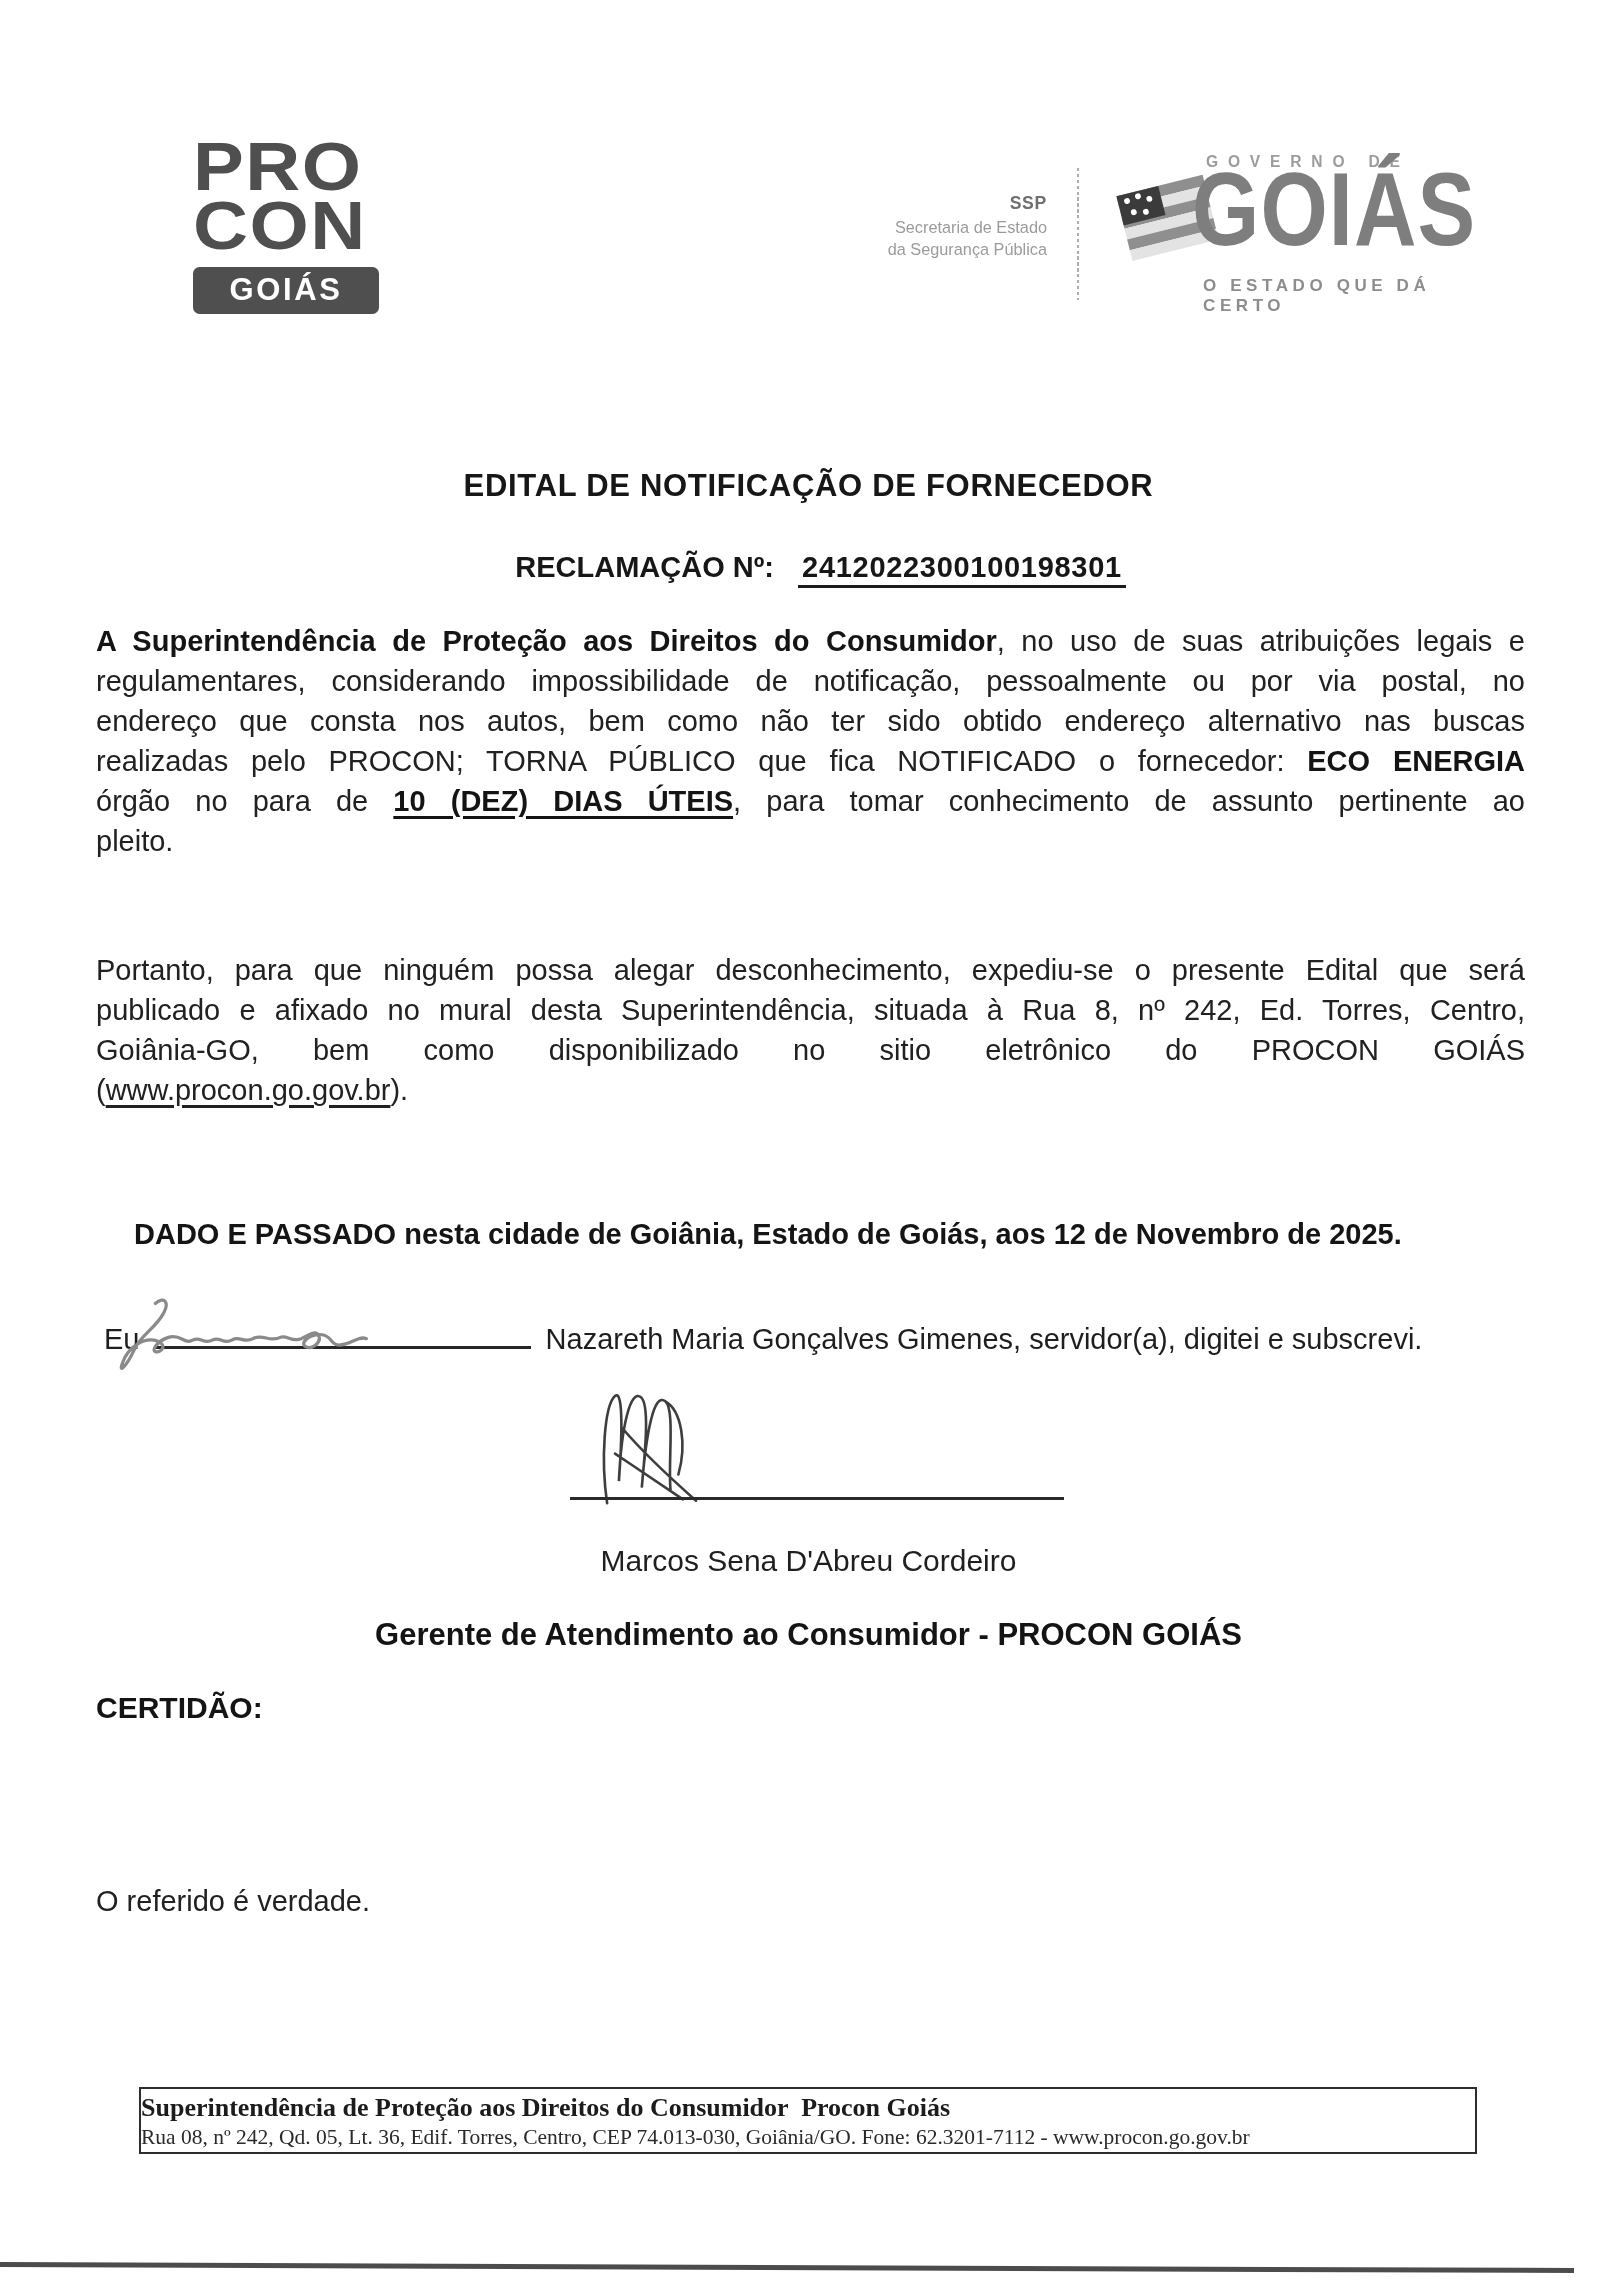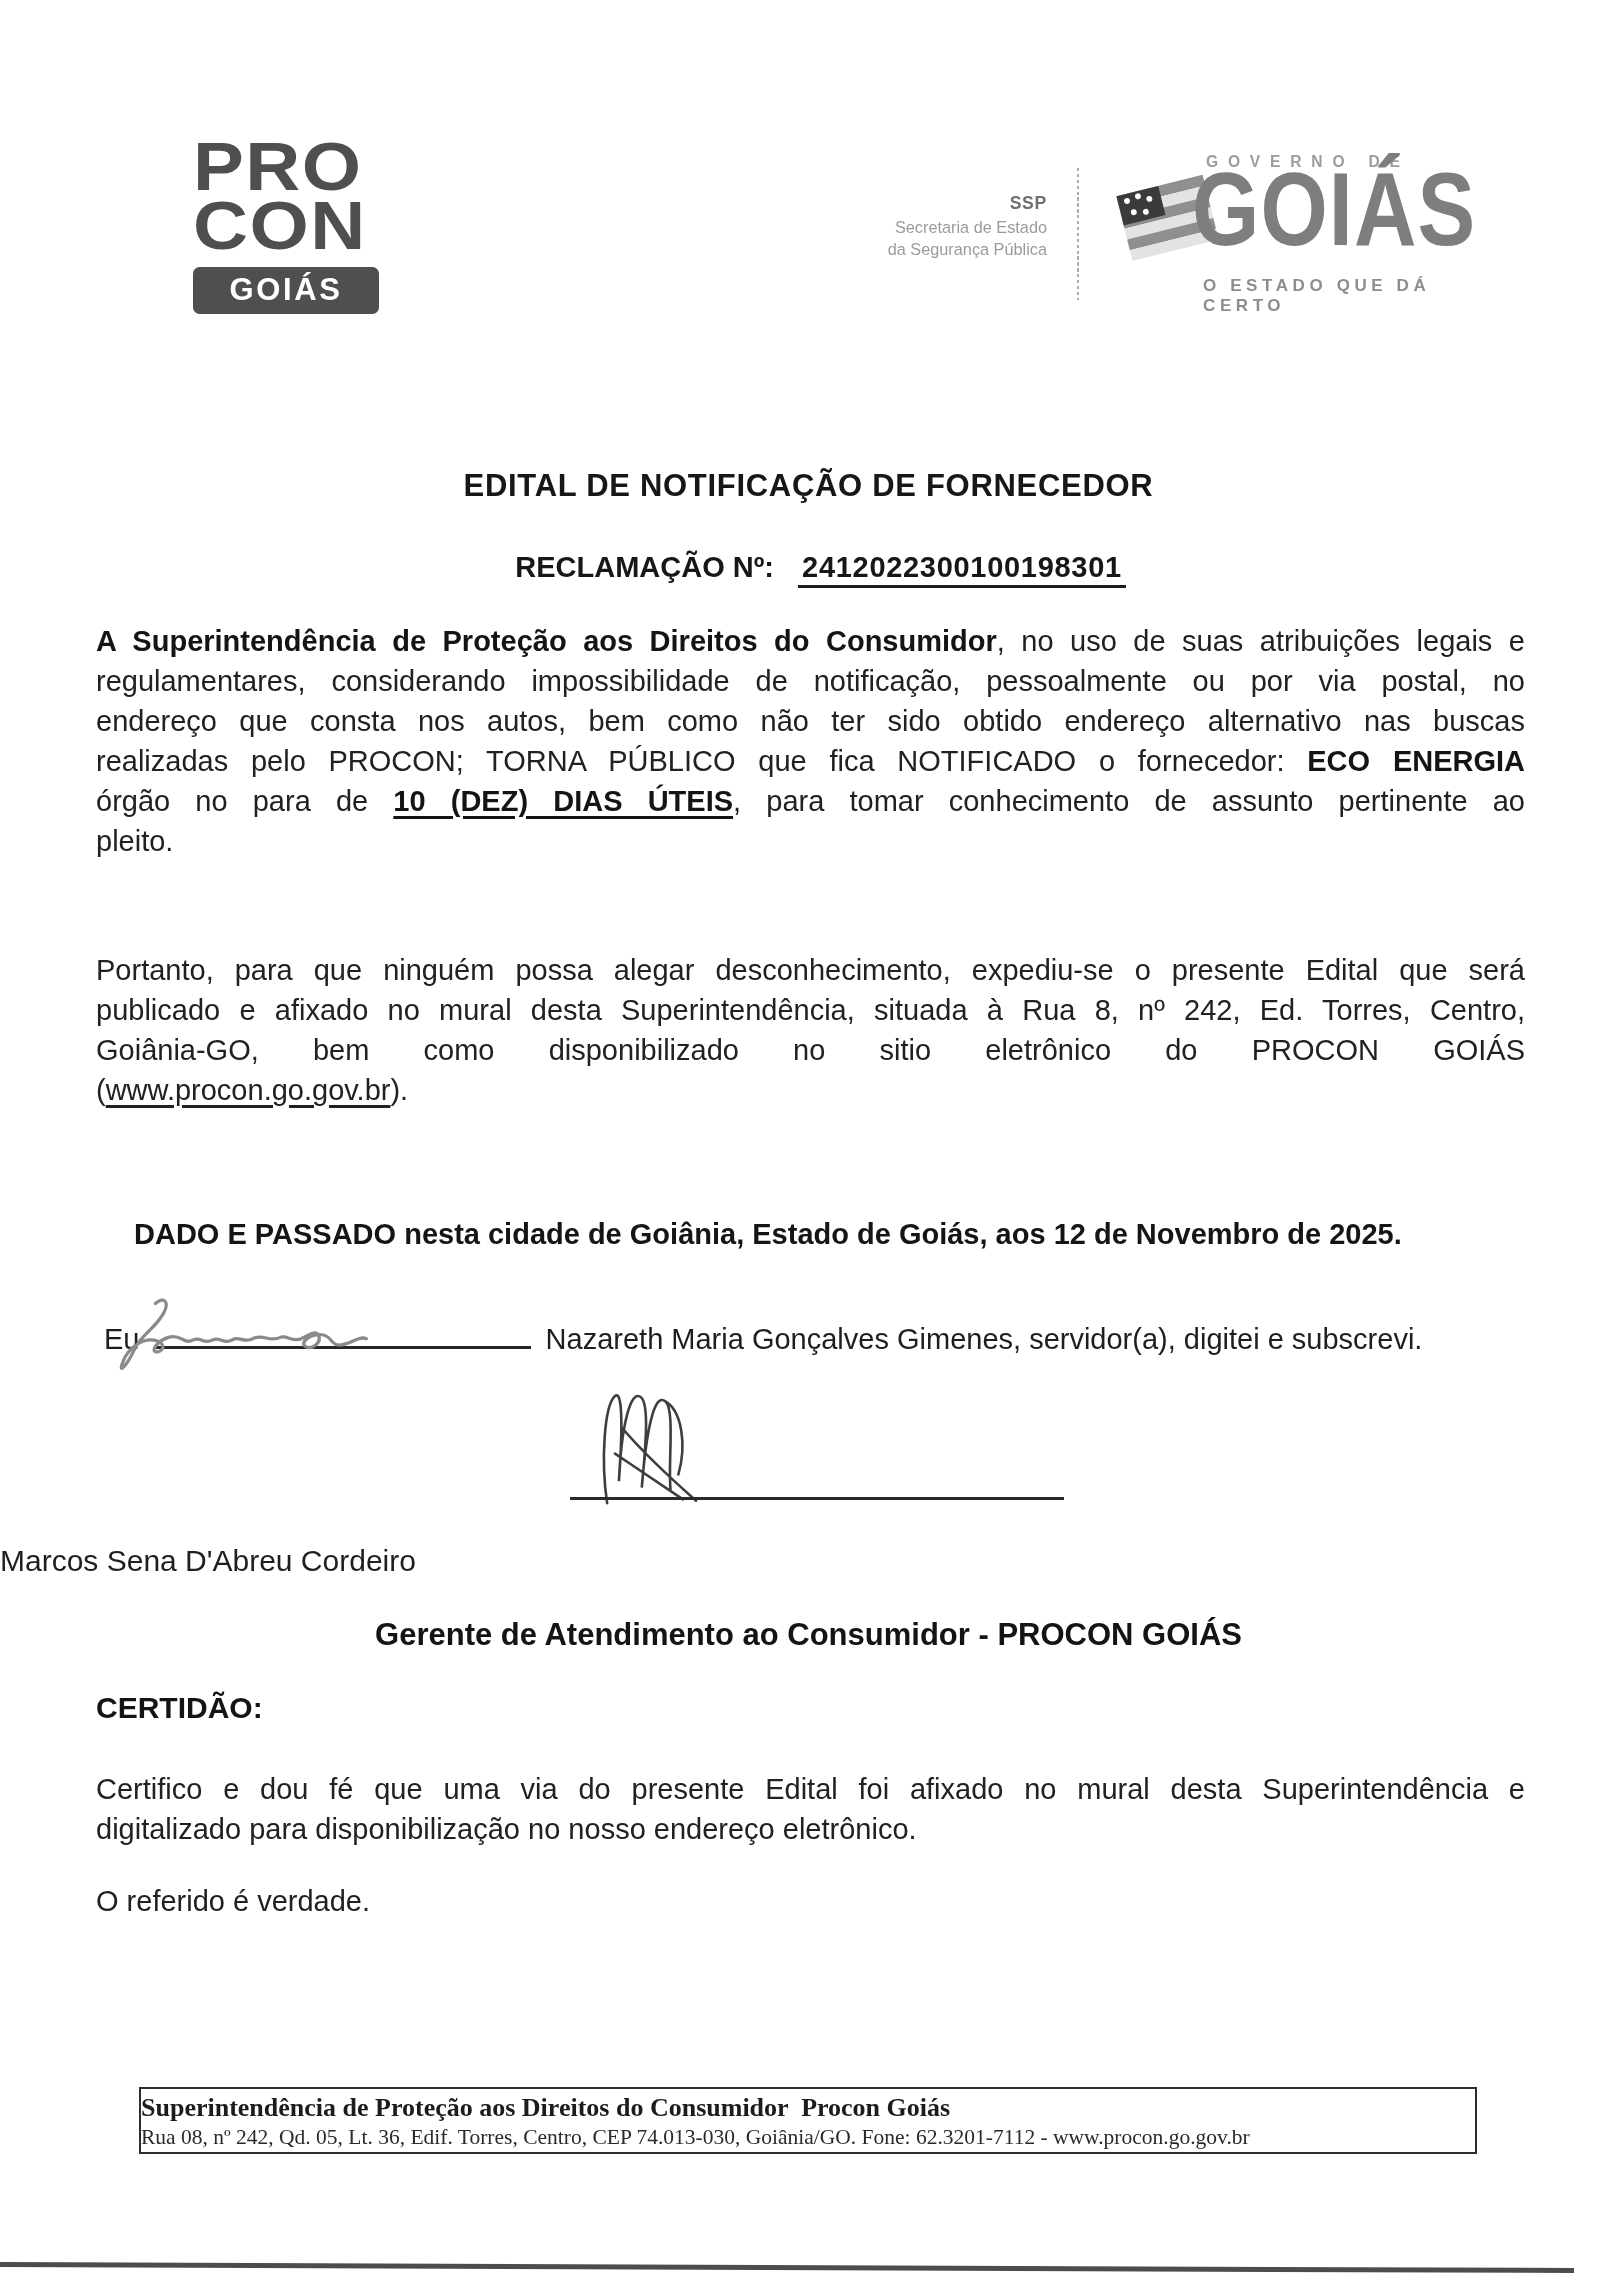--- a/index.html
+++ b/index.html
@@ -51,21 +51,21 @@
 
   .euline{position:absolute;left:104px;top:1321px;width:1460px;font-size:29px;line-height:37px;
           white-space:nowrap;}
   .eu-underline{display:inline-block;width:377px;height:6.5px;border-bottom:3.3px solid #262626;
                 position:relative;margin:0 6.5px;}
   svg.naz{position:absolute;left:-39px;top:-51px;}
 
   
   .sig-rule{position:absolute;left:570px;top:1497px;width:494px;height:3.3px;background:#2a2a2a;}
   svg.marcos{position:absolute;left:581px;top:1383px;}
-  .sig-name{position:absolute;left:0;top:1544px;width:100%;
+  .sig-name{position:absolute;left:0;top:1544px;width:100%;text-align:center;
             font-size:30px;color:#1f1f1f;}
   .sig-role{position:absolute;left:0;top:1617px;width:100%;text-align:center;
             font-size:31px;font-weight:700;color:#141414;}
 
   
   .cert-h{position:absolute;left:96px;top:1691px;font-size:30px;font-weight:700;color:#141414;}
   #certp{top:1769px;}
   .closing{position:absolute;left:96px;top:1885px;font-size:29px;color:#212121;}
 
   
@@ -158,24 +158,20 @@
   </div>
 
   <svg class="marcos" width="183" height="134" viewBox="0 0 280 205">
     <path d="M40 184 C30 118 36 34 52 20 C66 8 62 94 58 150 C62 64 76 8 92 22 C106 35 97 114 93 160 C100 72 112 14 129 28 C144 41 133 120 137 164 M64 70 C98 110 142 150 176 180 M52 108 C88 132 126 158 156 178 M129 28 C154 42 162 94 149 140" fill="none" stroke="#3e3e3e" stroke-width="4" stroke-linecap="round"></path>
   </svg>
   <div class="sig-rule"></div>
   <div class="sig-name">Marcos Sena D'Abreu Cordeiro</div>
   <div class="sig-role">Gerente de Atendimento ao Consumidor - PROCON GOIÁS</div>
 
   <div class="cert-h">CERTIDÃO:</div>
-  <div class="para" id="certp">
-      <div class="jline"><span>Certifico e dou fé que uma via do presente Edital foi afixado no mural desta Superintendência e</span></div>
-      <div class="jline jlast"><span>digitalizado para disponibilização no nosso endereço eletrônico.</span></div>
-    </div>
   <div class="closing">O referido é verdade.</div>
 
   <div class="footer">
     <div class="f1">Superintendência de Proteção aos Direitos do Consumidor  Procon Goiás</div>
     <div class="f2">Rua 08, nº 242, Qd. 05, Lt. 36, Edif. Torres, Centro, CEP 74.013-030, Goiânia/GO. Fone: 62.3201-7112 - www.procon.go.gov.br</div>
   </div>
 
   <div class="scanline"></div>
 
 </div>

